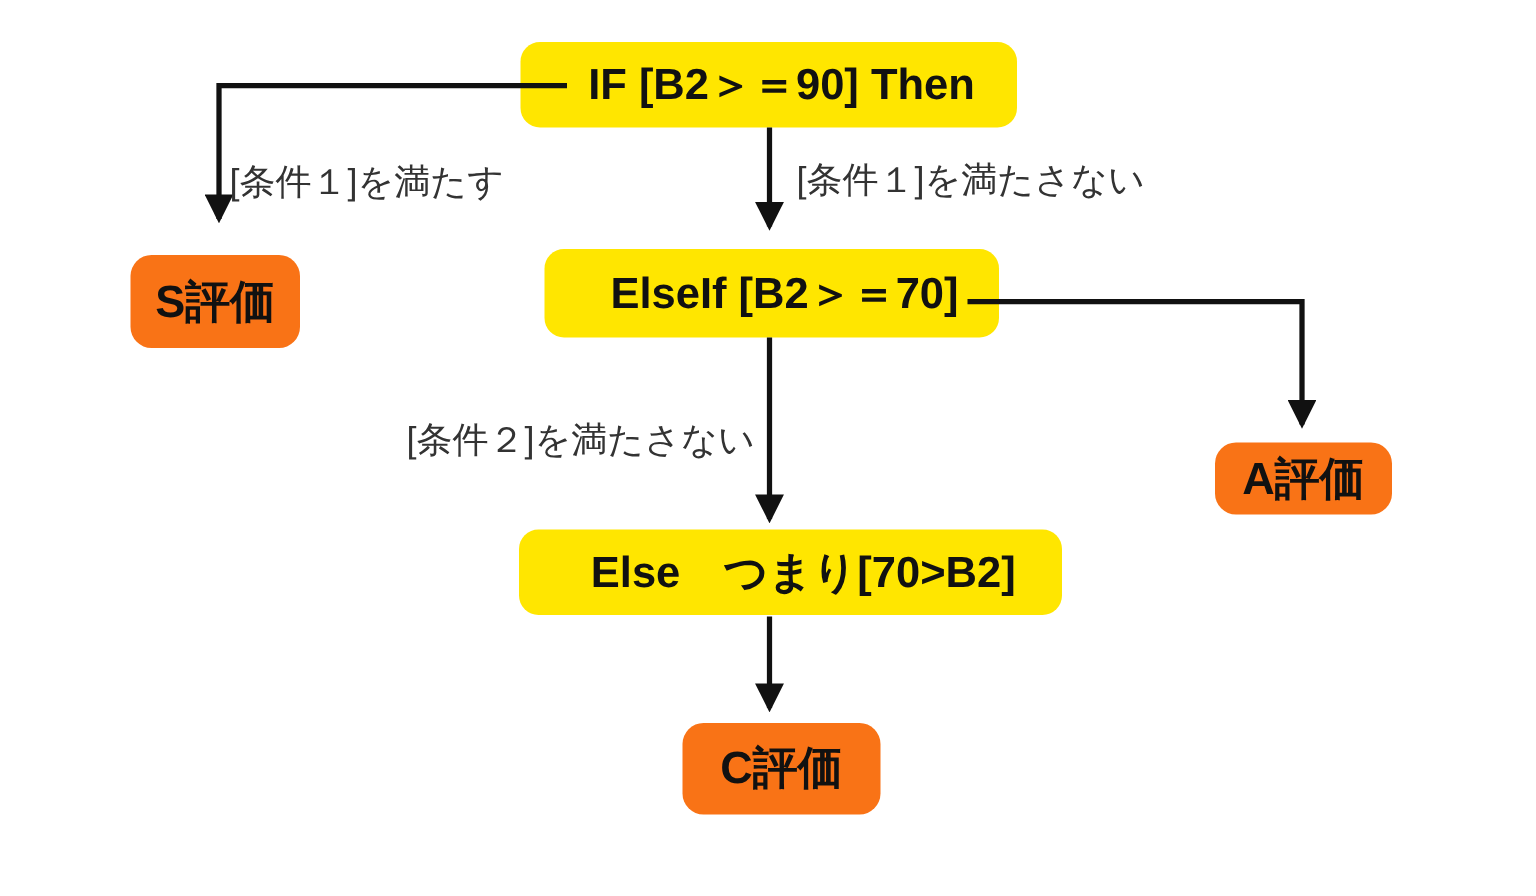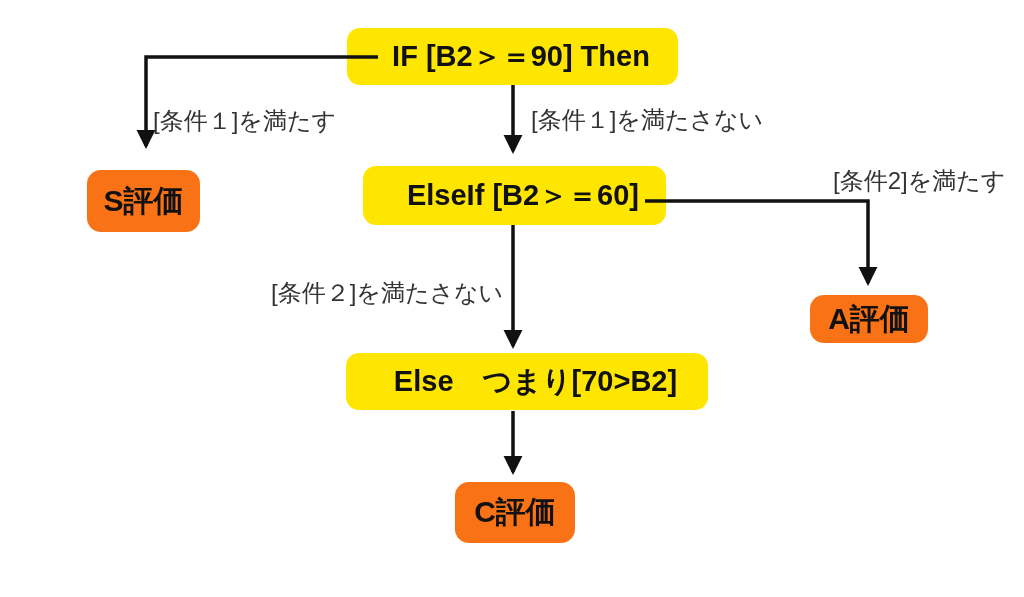--- a/index.html
+++ b/index.html
@@ -30,21 +30,21 @@
   .node-gray {
     background: #f97316;
     border-radius: 14px;
     font-size: 30px;
   }
   #node-if     { left: 347px; top: 28px;  width: 331px; height: 57px; }
   #node-elseif { left: 363px; top: 166px; width: 303px; height: 59px; }
   #node-else   { left: 346px; top: 353px; width: 362px; height: 57px; }
   #node-s      { left: 87px;  top: 170px; width: 113px; height: 62px; }
   #node-a      { left: 810px; top: 295px; width: 118px; height: 48px; }
-  #node-c      { left: 455px; top: 482px; width: 120px; height: 61px; }
+  #node-c      { left: 455px; top: 482px; width: 132px; height: 61px; }
 
   .edge-label {
     position: absolute;
     font-size: 24px;
     color: #333333;
     white-space: nowrap;
   }
   #label-cond1-true  { left: 153px; top: 105px; }
   #label-cond1-false { left: 531px; top: 104px; text-align: center; }
   #label-cond2-true  { left: 833px; top: 165px; }
@@ -62,21 +62,21 @@
     stroke-width: 3.5;
   }
 </style>
 </head>
 <body>
 
 <div class="canvas">
 
   <div class="node node-yellow" id="node-if">IF [B2＞＝90] Then</div>
 
-  <div class="node node-yellow" id="node-elseif">ElseIf [B2＞＝60]</div>
+  <div class="node node-yellow" id="node-elseif">ElseIf [B2＞＝70]</div>
 
   <div class="node node-yellow" id="node-else">Else　つまり[70&gt;B2]</div>
 
   <div class="node node-gray" id="node-s">S評価</div>
 
   <div class="node node-gray" id="node-a">A評価</div>
 
   <div class="node node-gray" id="node-c">C評価</div>
 
   <svg class="wires" viewBox="0 0 1024 597" aria-hidden="true">
@@ -89,17 +89,16 @@
     <polyline points="513,85 513,151" marker-end="url(#arrow)"></polyline>
     <polyline points="645,201 868,201 868,283" marker-end="url(#arrow)"></polyline>
     <polyline points="513,225 513,346" marker-end="url(#arrow)"></polyline>
     <polyline points="513,411 513,472" marker-end="url(#arrow)"></polyline>
   </svg>
 
   <div class="edge-label" id="label-cond1-true">[条件１]を満たす</div>
 
   <div class="edge-label" id="label-cond1-false">[条件１]を満たさない</div>
 
-  <div class="edge-label" id="label-cond2-true">[条件2]を満たす</div>
 
   <div class="edge-label" id="label-cond2-false">[条件２]を満たさない</div>
 
 </div>
 
 </body></html>

